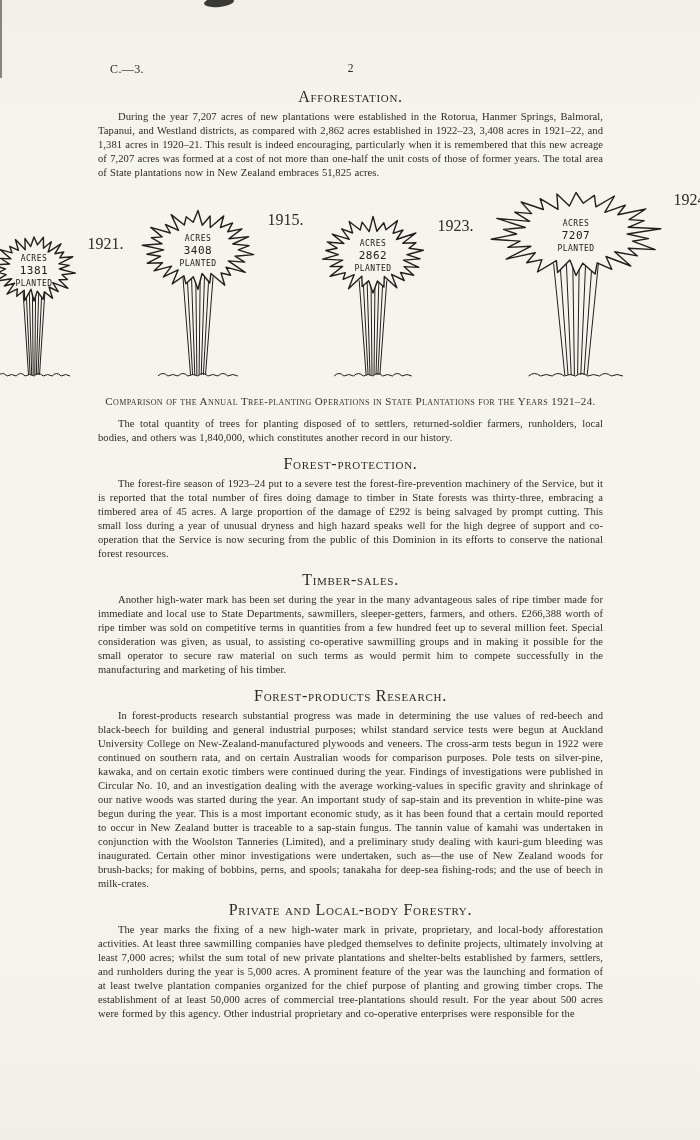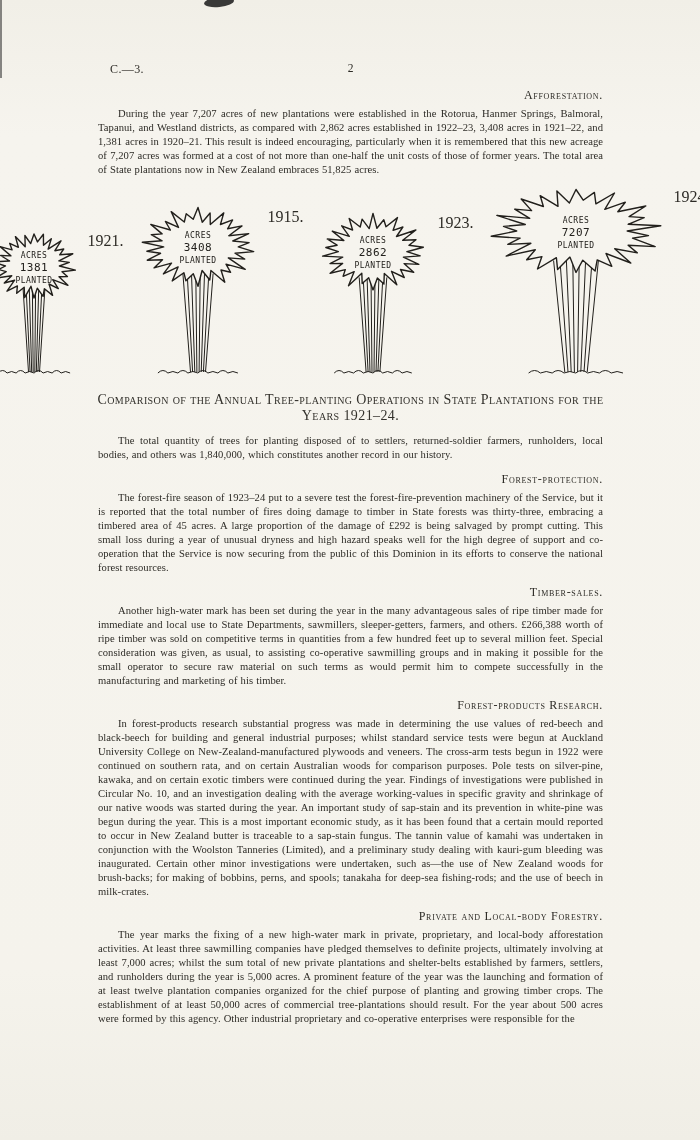--- a/index.html
+++ b/index.html
@@ -17,38 +17,38 @@
     background:#191919;border-radius:50%;opacity:.85;transform:rotate(-6deg);
   }
   .scan-mark-left{
     position:absolute;left:0;top:0;width:2px;height:78px;background:#2a2a2a;opacity:.55;
   }
   .content{padding:62px 97px 0 98px;}
   .header{position:relative;height:16px;margin-bottom:2px;}
   .header-left{position:absolute;left:12px;top:0;font-size:12px;letter-spacing:.4px;}
   .page-num{position:absolute;left:0;right:0;top:0;text-align:center;font-size:11.5px;}
   .sec-heading{
-    text-align:right;font-variant:small-caps;font-weight:400;
-    font-size:12px;letter-spacing:.7px;margin:10px 0 4px;
+    text-align:center;font-variant:small-caps;font-weight:400;
+    font-size:16px;letter-spacing:.7px;margin:10px 0 4px;
   }
   .para{
     margin:0;text-align:justify;text-indent:20px;
     font-size:10.6px;line-height:14px;letter-spacing:.05px;word-spacing:.4px;
   }
   .figure{margin:8px -12px 10px -12px;}
   .tree-row{display:flex;justify-content:center;align-items:flex-end;gap:16px;}
   .tree{display:flex;flex-direction:row;align-items:flex-start;gap:12px;}
   .tree-canvas{display:block;}
   .tree-canvas text{
     font-family:"DejaVu Sans Mono","Liberation Mono",monospace;
     fill:#22201c;letter-spacing:.5px;
   }
   .tree-year{font-size:16px;margin-top:3px;}
   .fig-caption{
-    text-align:center;font-variant:small-caps;font-size:14px;
+    text-align:center;font-variant:small-caps;font-size:11px;
     letter-spacing:.4px;margin-top:7px;color:#33312c;
   }
 </style>
 </head>
 <body>
 
 <div class="page">
   <div class="scan-mark-top"></div>
   <div class="scan-mark-left"></div>
 

